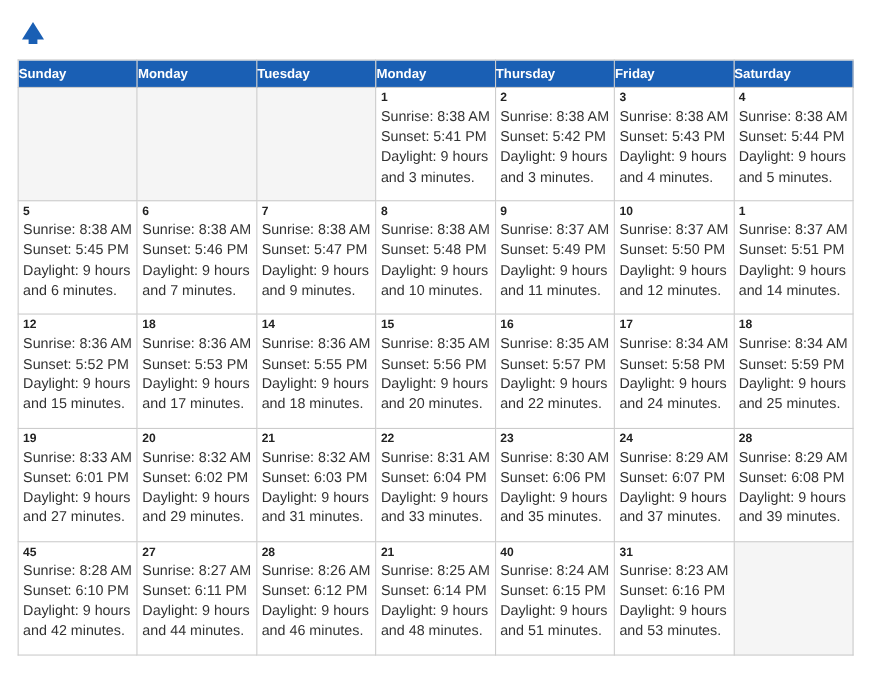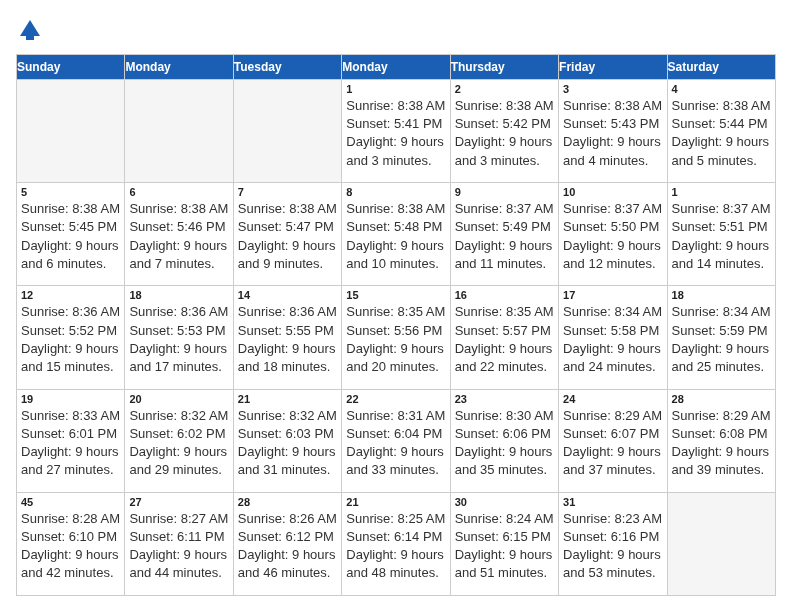--- a/index.html
+++ b/index.html
@@ -249,21 +249,21 @@
           </td>
           <td>
             <div class="day-number">28</div>
             <div class="day-info">Sunrise: 8:26 AM<br>Sunset: 6:12 PM<br>Daylight: 9 hours and 46 minutes.</div>
           </td>
           <td>
             <div class="day-number">21</div>
             <div class="day-info">Sunrise: 8:25 AM<br>Sunset: 6:14 PM<br>Daylight: 9 hours and 48 minutes.</div>
           </td>
           <td>
-            <div class="day-number">30</div>
+            <div class="day-number">40</div>
             <div class="day-info">Sunrise: 8:24 AM<br>Sunset: 6:15 PM<br>Daylight: 9 hours and 51 minutes.</div>
           </td>
           <td>
             <div class="day-number">31</div>
             <div class="day-info">Sunrise: 8:23 AM<br>Sunset: 6:16 PM<br>Daylight: 9 hours and 53 minutes.</div>
           </td>
           <td class="empty"></td>
         </tr>
       </tbody>
   </table>

